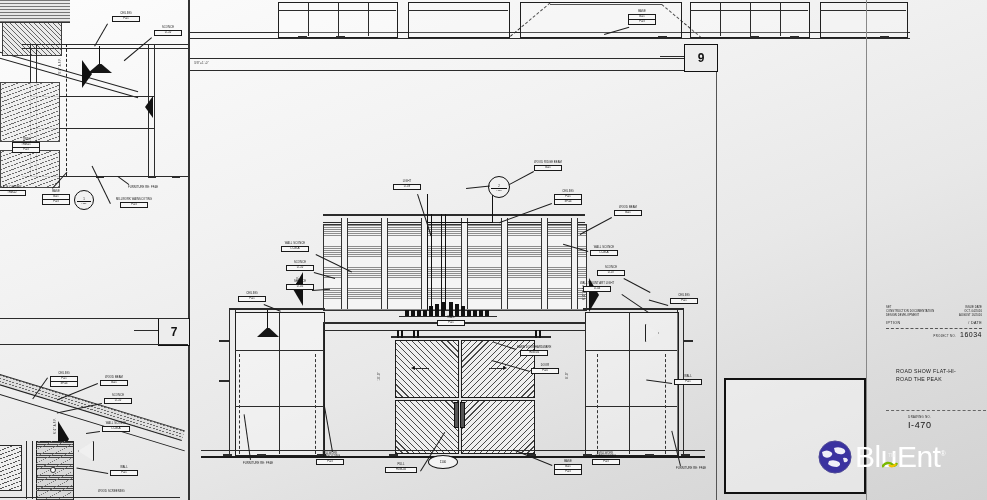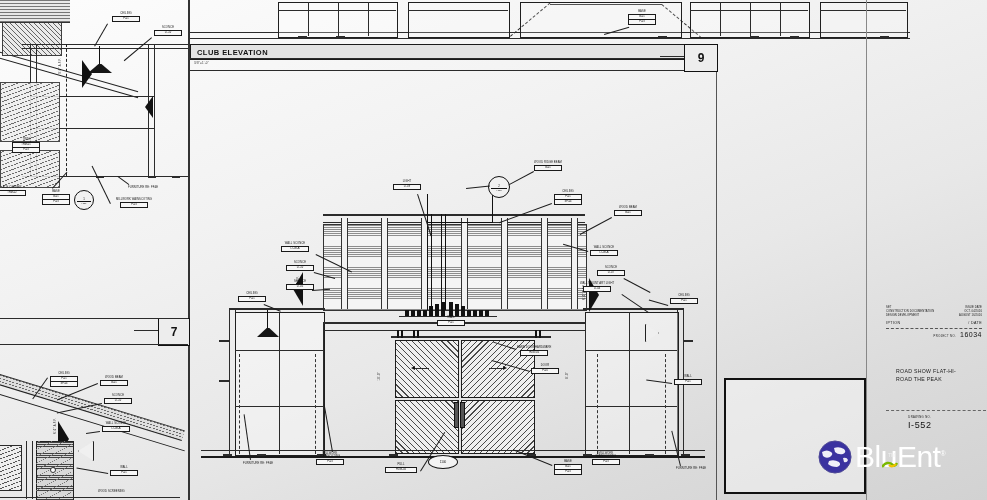--- a/index.html
+++ b/index.html
@@ -264,23 +264,20 @@
   <div class="leader" style="left:108px;top:474px;width:32px;transform:rotate(190deg);"></div>
 
   <span class="tagttl" style="left:98px;top:490px;">WOOD SCREENING</span>
 
   <span class="vdim" style="left:54px;top:418px;">6'-0" A.F.F.</span>
 
   <div class="ln vl" style="left:188px;top:0;height:500px;width:1.6px;background:#333;"></div>
   <div class="ln vl" style="left:716px;top:44px;height:456px;width:1.2px;background:#555;"></div>
   <div class="ln vl" style="left:866px;top:0;height:500px;width:1.2px;background:#888;"></div>
 
-  <div class="ttlbar" style="left:190px;top:44px;width:492px;height:14px;">
-    <span>CLUB ELEVATION</span>
-  </div>
   <div class="ln hl" style="left:190px;top:58px;width:526px;height:1.2px;"></div>
   <span class="scaletxt" style="left:194px;top:61px;">3/8"=1'-0"</span>
   <div class="ln hl" style="left:190px;top:70px;width:526px;"></div>
 
   <div class="sheetnum" style="left:684px;top:44px;width:32px;height:26px;">
     <span>9</span>
   </div>
   <div class="ln hl" style="left:660px;top:56px;width:24px;height:1.4px;"></div>
 
   <div class="sheetnum" style="left:158px;top:318px;width:30px;height:26px;">
@@ -579,21 +576,21 @@
 
   <div class="abs" style="left:896px;top:368px;">
     <div class="tbproj">ROAD SHOW FLAT-HI-</div>
     <div class="tbproj">ROAD THE PEAK</div>
   </div>
 
   <div class="ln hl" style="left:886px;top:410px;width:100px;border-top:1px dashed #666;background:transparent;height:0;"></div>
 
   <div class="abs" style="left:908px;top:416px;text-align:center;">
     <div class="tblabel">DRAWING NO.</div>
-    <div style="font-size:9px;color:#111;letter-spacing:.6px;margin-top:1px;">I-552</div>
+    <div style="font-size:9px;color:#111;letter-spacing:.6px;margin-top:1px;">I-470</div>
   </div>
 
   <div class="abs" style="left:724px;top:378px;width:138px;height:112px;border:2px solid #111;background:rgba(250,250,250,.45);"></div>
 
   <div class="logo" style="left:818px;top:440px;">
     <svg width="34" height="34" viewBox="0 0 34 34">
       <circle cx="17" cy="17" r="16" fill="#3a32a0"></circle>
       <circle cx="17" cy="17" r="16" fill="none" stroke="#2a2482" stroke-width="1"></circle>
       <path d="M4 12 Q9 9 13 12 Q16 14 12 17 Q8 19 5 16 Z" fill="#ffffff" opacity=".92"></path>
       <path d="M16 8 Q21 6 26 9 Q29 12 25 14 Q20 15 17 12 Z" fill="#ffffff" opacity=".92"></path>

